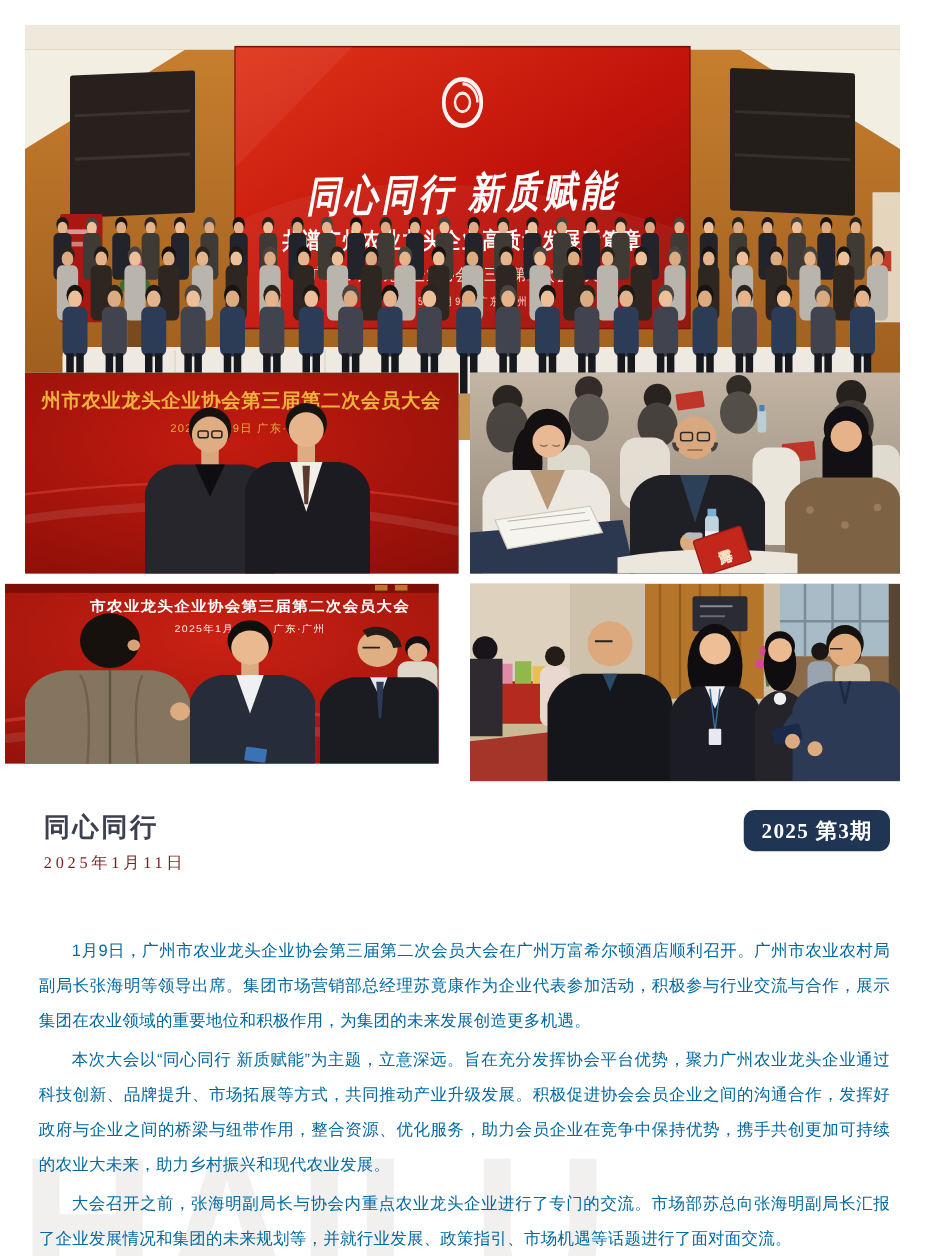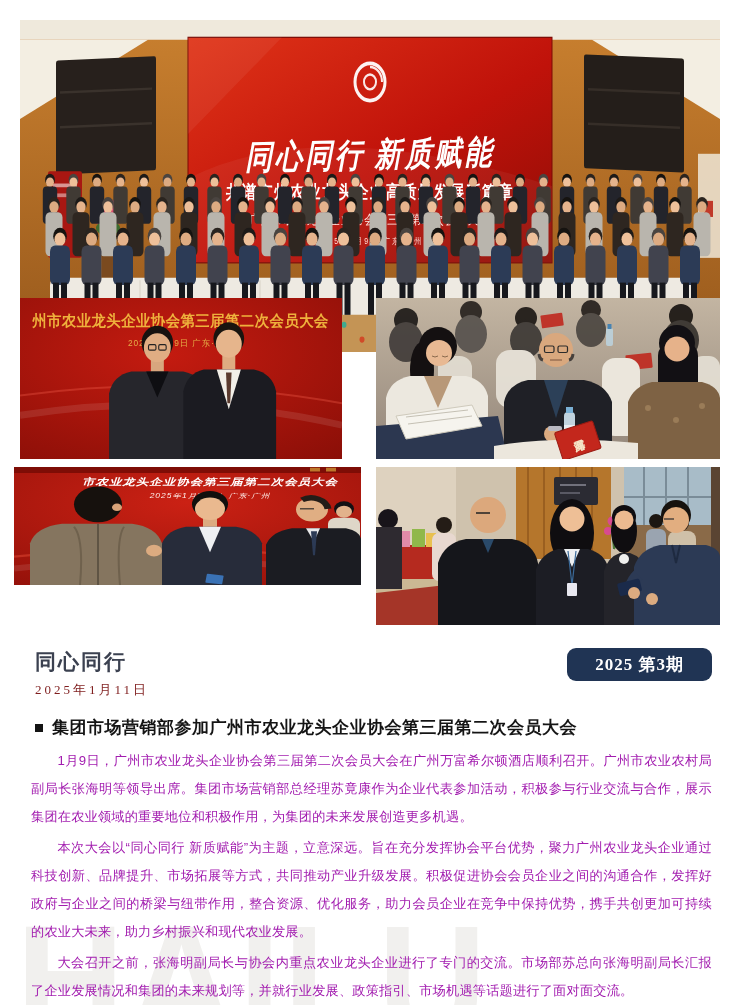--- a/index.html
+++ b/index.html
@@ -1,38 +1,38 @@
 <!DOCTYPE html>
 <html><head>
 <meta charset="utf-8">
 <style>
   html,body{margin:0;padding:0;background:#e8e8e8;}
   .page{position:relative;width:740px;height:1005px;margin:0 auto;background:#ffffff;
         overflow:hidden;font-family:"Liberation Sans",sans-serif;}
   .photo{position:absolute;overflow:hidden;background:#999;}
   .photo svg{display:block;width:100%;height:100%;}
   #photo-group{left:20px;top:20px;width:700px;height:332px;}
-  #photo-duo{left:20px;top:298px;width:322px;height:161px;}
+  #photo-duo{left:20px;top:298px;width:347px;height:161px;}
   #photo-audience{left:376px;top:298px;width:344px;height:161px;}
-  #photo-chat{left:14px;top:467px;width:347px;height:118px;font-style:italic;}
+  #photo-chat{left:4px;top:467px;width:347px;height:144px;}
   #photo-lobby{left:376px;top:467px;width:344px;height:158px;}
 
   .masthead{position:absolute;left:35px;right:28px;top:648px;}
   .dept{font-family:"Liberation Serif",serif;font-weight:bold;font-size:21px;color:#3b4150;letter-spacing:2px;}
   .pubdate{font-family:"Liberation Serif",serif;font-size:13px;color:#7f1d1d;letter-spacing:3px;margin-top:5px;}
   .issue-badge{position:absolute;right:0;top:0;background:#203454;color:#fff;
         font-family:"Liberation Serif",serif;font-weight:bold;font-size:17px;
-        padding:5px 28px;border-radius:9px;letter-spacing:1px;}
+        padding:5px 14px;border-radius:9px;letter-spacing:1px;}
 
   .headline{position:absolute;left:35px;right:28px;top:716px;display:flex;align-items:center;gap:9px;}
   .headline .bullet{width:8px;height:8px;background:#141414;flex:0 0 auto;}
   .headline .htext{font-size:17px;font-weight:bold;color:#141414;letter-spacing:.5px;}
 
   .body-text{position:absolute;left:31px;right:28px;top:747px;z-index:2;}
-  .body-text p{margin:0 0 3px 0;font-size:13.2px;line-height:28px;color:#a21caf;
+  .body-text p{margin:0 0 3px 0;font-size:13.2px;line-height:28px;color:#0369a1;
         text-align:justify;text-indent:2em;letter-spacing:.2px;}
 
   .watermark{position:absolute;left:16px;bottom:-58px;z-index:1;font-weight:bold;
         font-size:150px;line-height:1;color:#f1f0ee;letter-spacing:3px;transform:scaleY(1.08);
         transform-origin:bottom left;user-select:none;}
 
   
   .t-callig{font-family:"Liberation Serif",serif;font-style:italic;font-weight:bold;}
   .t-bold{font-family:"Liberation Sans",sans-serif;font-weight:bold;}
   .t-plain{font-family:"Liberation Sans",sans-serif;}
@@ -671,24 +671,20 @@
       </g>
     </svg>
   </div>
 
   <div class="masthead">
     <div class="dept">同心同行</div>
     <div class="pubdate">2025年1月11日</div>
     <div class="issue-badge">2025 第3期</div>
   </div>
 
-  <div class="headline">
-    <span class="bullet"></span>
-    <span class="htext">集团市场营销部参加广州市农业龙头企业协会第三届第二次会员大会</span>
-  </div>
 
   <div class="watermark">HAILU</div>
 
   <div class="body-text">
     <p>1月9日，广州市农业龙头企业协会第三届第二次会员大会在广州万富希尔顿酒店顺利召开。广州市农业农村局副局长张海明等领导出席。集团市场营销部总经理苏竟康作为企业代表参加活动，积极参与行业交流与合作，展示集团在农业领域的重要地位和积极作用，为集团的未来发展创造更多机遇。</p>
     <p>本次大会以“同心同行 新质赋能”为主题，立意深远。旨在充分发挥协会平台优势，聚力广州农业龙头企业通过科技创新、品牌提升、市场拓展等方式，共同推动产业升级发展。积极促进协会会员企业之间的沟通合作，发挥好政府与企业之间的桥梁与纽带作用，整合资源、优化服务，助力会员企业在竞争中保持优势，携手共创更加可持续的农业大未来，助力乡村振兴和现代农业发展。</p>
     <p>大会召开之前，张海明副局长与协会内重点农业龙头企业进行了专门的交流。市场部苏总向张海明副局长汇报了企业发展情况和集团的未来规划等，并就行业发展、政策指引、市场机遇等话题进行了面对面交流。</p>
   </div>
 
 </div>

